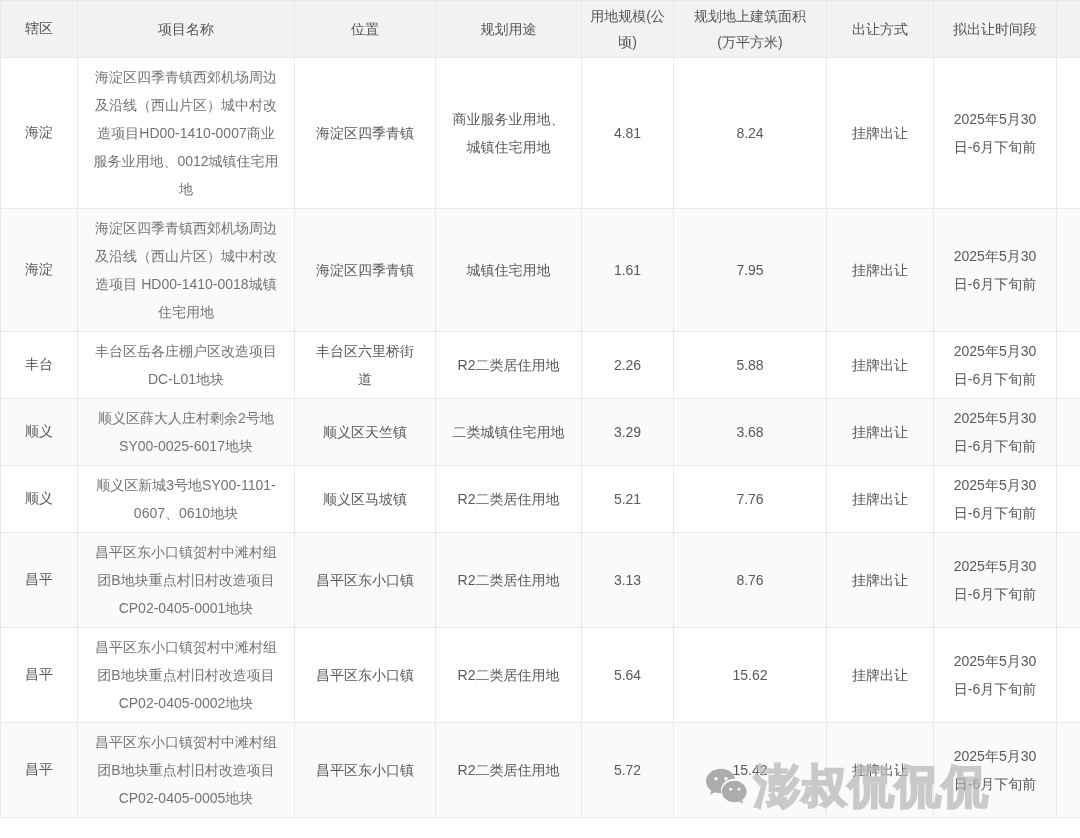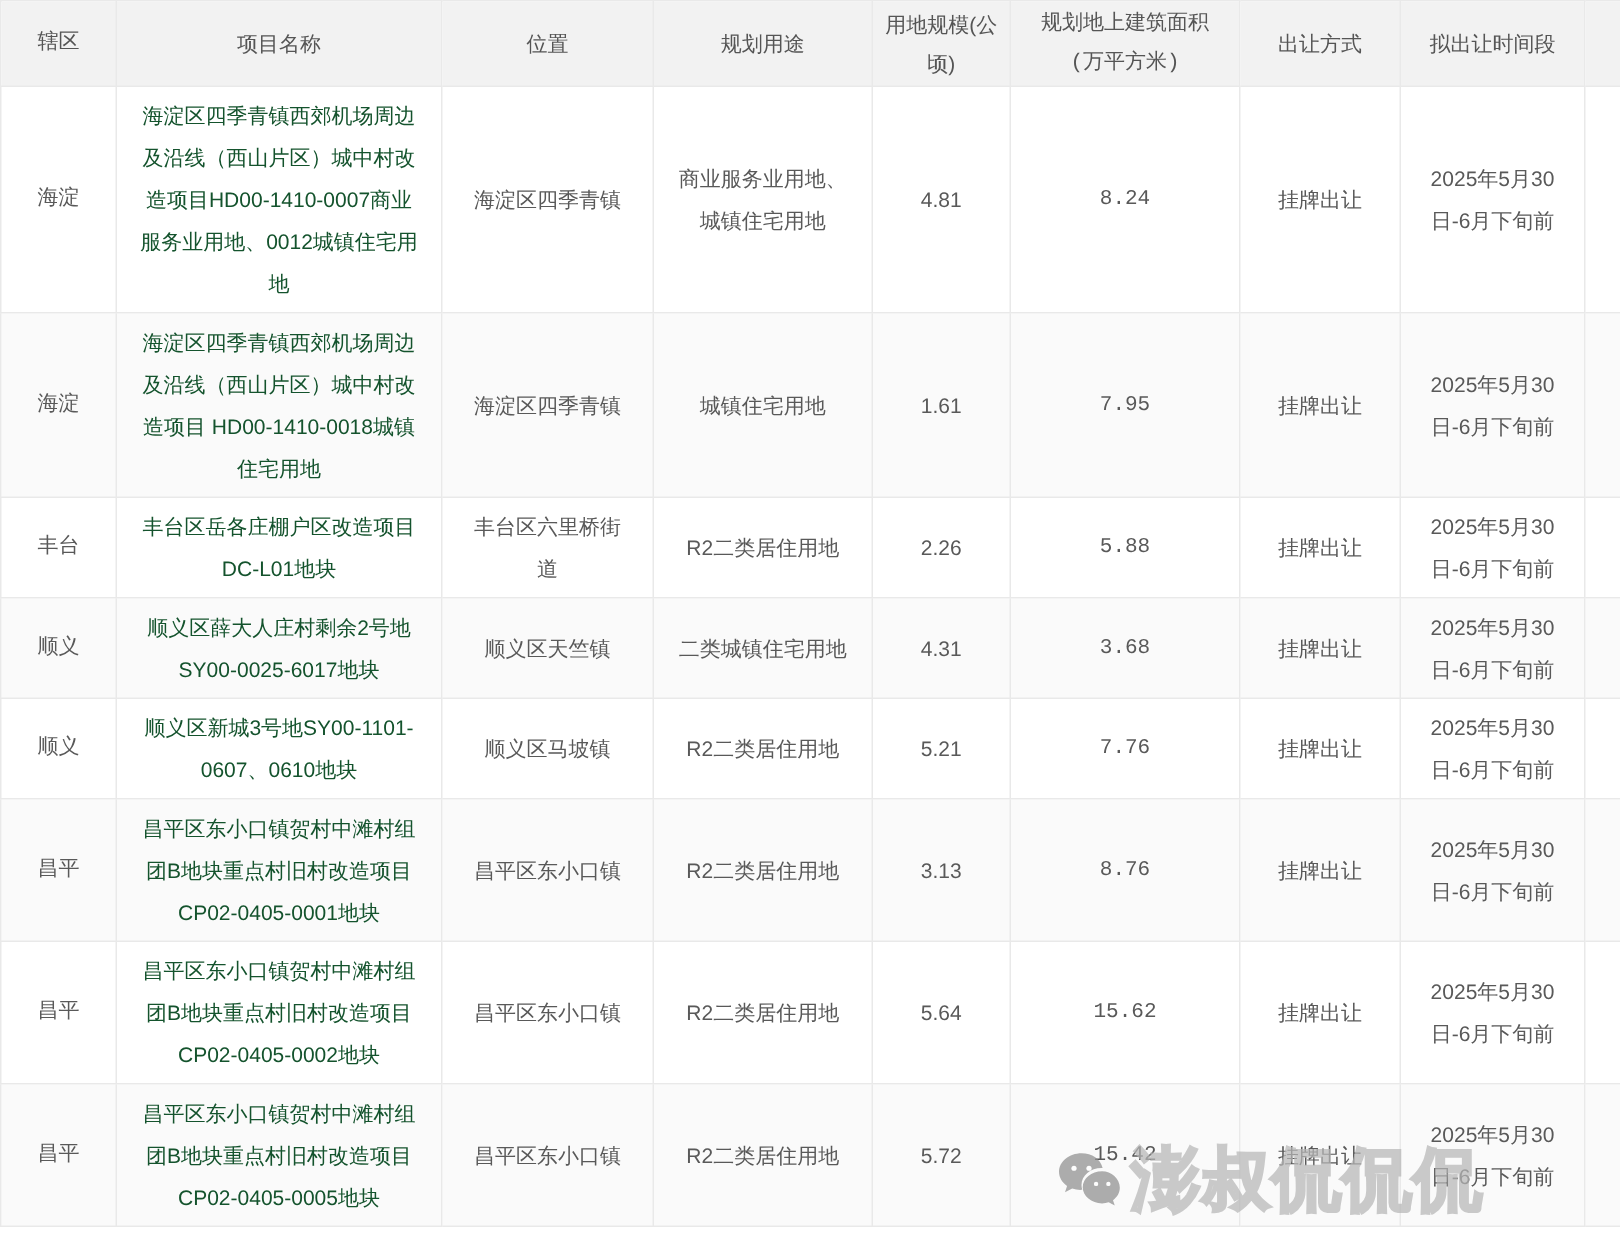--- a/index.html
+++ b/index.html
@@ -30,28 +30,28 @@
   }
   .land-table thead th.col-gfa{padding:0 14px;}
   .land-table tbody tr:nth-child(even) td{background:#fafafa;}
   .land-table tbody tr:nth-child(odd) td{background:#ffffff;}
   
   .col-district{width:66px;font-family:Liberation Serif, serif;}
   .col-project{width:206px;}
   .col-location{width:130px;}
   .col-use{width:135px;}
   .col-area{width:81px;}
-  .col-gfa{width:124px;font-family:Liberation Mono, monospace;}
+  .col-gfa{width:124px;}
   .col-method{width:96px;}
   .col-period{width:112px;}
   .col-round{width:130px;}
   td.col-project{padding:5px 15px;}
   td.col-location{padding:5px 20px;}
   td.col-use{padding:5px 16px;}
-  .project-link{color:#14532d;cursor:pointer;}
+  .project-link{color:#737373;cursor:pointer;}
   
   .watermark{
     position:absolute;left:704px;top:756px;
     display:flex;align-items:center;gap:6px;
     opacity:0.72;pointer-events:none;white-space:nowrap;
   }
   .wm-label{
     font-size:38px;color:#8f8f8f;letter-spacing:2px;font-weight:400;
   }
   .wm-name{
@@ -110,21 +110,21 @@
         <td class="col-gfa">5.88</td>
         <td class="col-method">挂牌出让</td>
         <td class="col-period">2025年5月30日-6月下旬前</td>
         <td class="col-round">2025年第五轮</td>
       </tr>
       <tr>
         <td class="col-district">顺义</td>
         <td class="col-project"><span class="project-link">顺义区薛大人庄村剩余2号地SY00-0025-6017地块</span></td>
         <td class="col-location">顺义区天竺镇</td>
         <td class="col-use">二类城镇住宅用地</td>
-        <td class="col-area">4.31</td>
+        <td class="col-area">3.29</td>
         <td class="col-gfa">3.68</td>
         <td class="col-method">挂牌出让</td>
         <td class="col-period">2025年5月30日-6月下旬前</td>
         <td class="col-round">2025年第五轮</td>
       </tr>
       <tr>
         <td class="col-district">顺义</td>
         <td class="col-project"><span class="project-link">顺义区新城3号地SY00-1101-0607、0610地块</span></td>
         <td class="col-location">顺义区马坡镇</td>
         <td class="col-use">R2二类居住用地</td>

